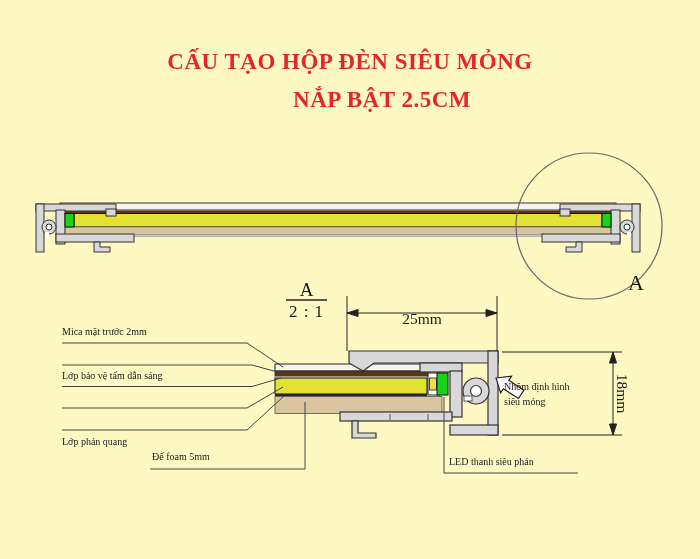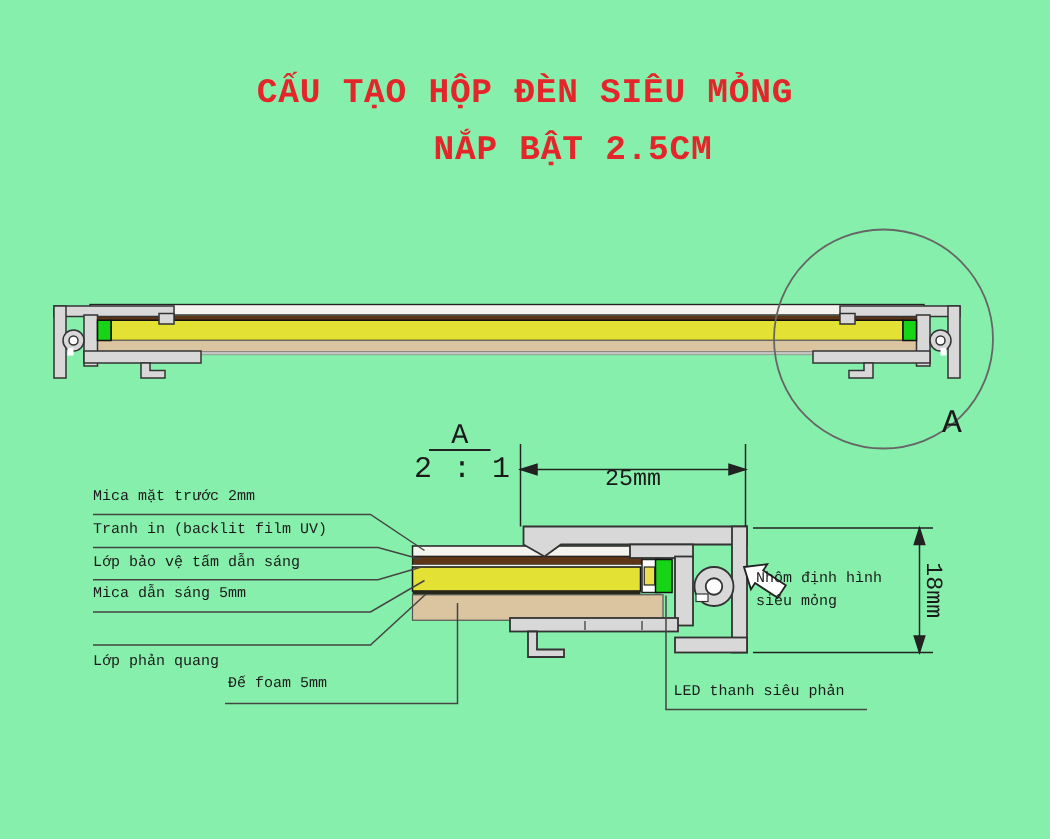--- a/index.html
+++ b/index.html
@@ -1,26 +1,26 @@
 <!DOCTYPE html>
 <html style="--c-red: #e42529; --c-yellow: #e4e135; --c-tan: #dac5a0; --c-led: #17d417; --c-brown: #5f3517; --c-alu: #d8d8d8;"><head>
 <meta charset="utf-8">
 <style>
   html,body{margin:0;padding:0;background:#fff;}
-  #stage{position:relative;width:700px;height:559px;background:#86efac;overflow:hidden;
-         font-family:Liberation Mono, monospace;}
+  #stage{position:relative;width:700px;height:559px;background:#fef9c3;overflow:hidden;
+         font-family:Liberation Serif, serif;}
   #draw{position:absolute;left:0;top:0;}
   .txt{position:absolute;color:#1a1a1a;font-size:10px;white-space:nowrap;}
   .title{position:absolute;left:0;width:700px;text-align:center;font-weight:bold;
          font-size:23px;letter-spacing:.5px;color:var(--c-red,#e42529);}
   #title1{top:49px;}
   #title2{top:87px;margin-left:32px;}
   .ctr{text-align:center;}
   #frac-a{left:286px;top:279px;width:41px;font-size:19px;}
-  #frac-scale{left:276px;top:302px;width:61px;font-size:20px;letter-spacing:1px;}
+  #frac-scale{left:276px;top:302px;width:61px;font-size:17px;letter-spacing:1px;}
   #dim25{left:382px;top:294px;width:80px;font-size:15.5px;margin-top:16px;}
   #dim18{left:631px;top:352px;width:83px;font-size:15.5px;transform:rotate(90deg);
          transform-origin:0 0;text-align:center;}
   #lbl-0{left:62px;top:326px;}
   #lbl-1{left:62px;top:348px;}
   #lbl-2{left:62px;top:370px;text-align:right;}
   #lbl-3{left:62px;top:391px;}
   #lbl-4{left:62px;top:436px;}
   #lbl-foam{left:152px;top:451px;}
   #lbl-led{left:449px;top:456px;}
@@ -127,23 +127,21 @@
 
   <div id="mark-a" class="txt">A</div>
 
   <div id="frac-a" class="txt ctr">A</div>
   <div id="frac-scale" class="txt ctr">2 : 1</div>
 
   <div id="dim25" class="txt ctr">25mm</div>
   <div id="dim18" class="txt">18mm</div>
 
   <div id="lbl-0" class="txt">Mica mặt trước 2mm</div>
-  <div id="lbl-1" class="txt">Tranh in (backlit film UV)</div>
   <div id="lbl-2" class="txt">Lớp bảo vệ tấm dẫn sáng</div>
-  <div id="lbl-3" class="txt">Mica dẫn sáng 5mm</div>
   <div id="lbl-4" class="txt">Lớp phản quang</div>
 
   <div id="lbl-foam" class="txt">Đế foam 5mm</div>
   <div id="lbl-led" class="txt">LED thanh siêu phản</div>
 
   <div id="lbl-alu" class="txt">
     <span>Nhôm định hình</span><br>
     <span>siêu mỏng</span>
   </div>
 </div>

